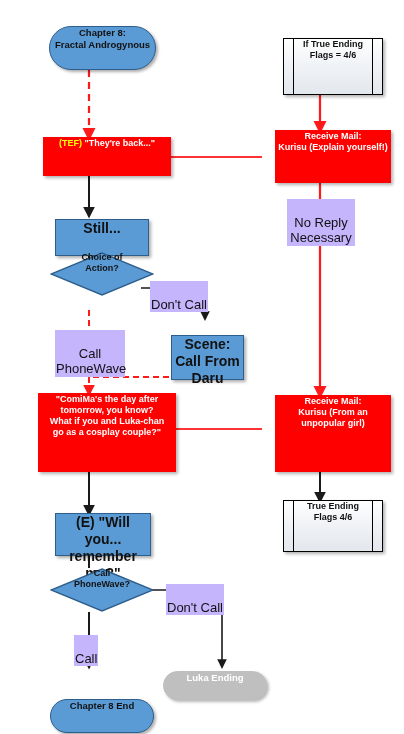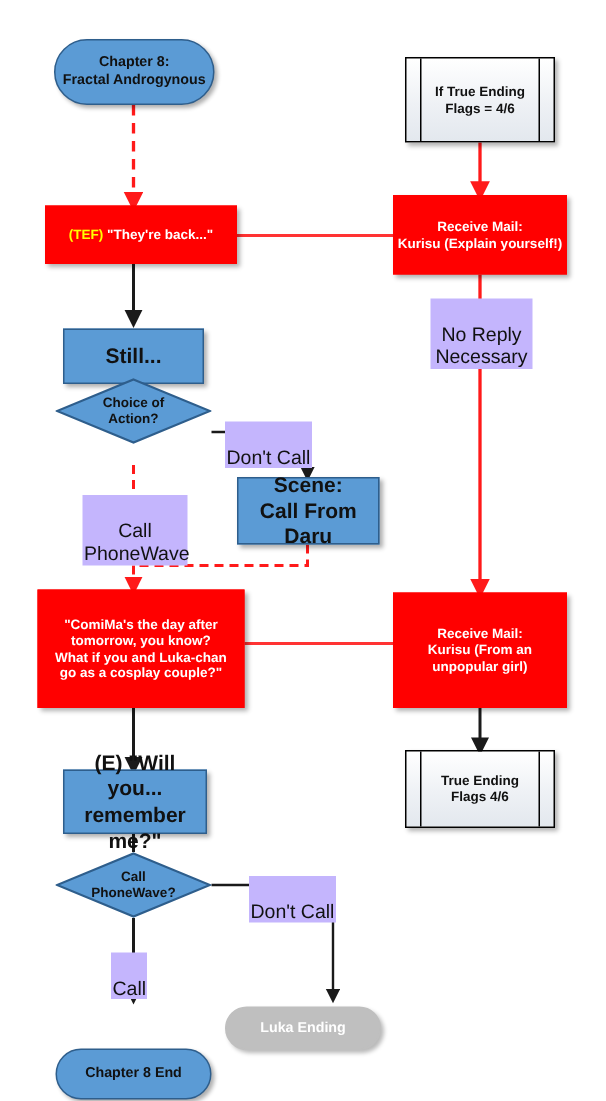--- a/index.html
+++ b/index.html
@@ -18,25 +18,26 @@
     left: 0; top: 0;
     width: 404px; height: 734px;
   }
   .svg-layer {
     position: absolute; left: 0; top: 0;
     width: 404px; height: 734px;
   }
   .node {
     position: absolute;
     display: flex;
-    align-items: center;
+    align-items: flex-start;
     justify-content: center;
     text-align: center;
     line-height: 1.22;
     white-space: pre-line;
+    margin-left: 13px;
   }
   .n-blue {
     background: #5B9BD5;
     border: 1px solid #2E5E8C;
     color: #111111;
     font-size: 14px;
     font-weight: 700;
     box-shadow: 2px 2px 3px rgba(0,0,0,0.32);
   }
   .n-red {
@@ -179,21 +180,21 @@
   </div>
 
   <div class="node n-diamond" style="left:37px; top:252px; width:104px; height:44px;">
     <svg class="diamond-shape" viewBox="0 0 104 44">
       <polygon points="52,1 103,22 52,43 1,22" fill="#5B9BD5" stroke="#2E5E8C" stroke-width="1.4"></polygon>
     </svg>
     <span class="diamond-label">Choice of
 Action?</span>
   </div>
 
-  <div class="node n-blue" style="left:158px; top:318px; width:95px; height:45px;">
+  <div class="node n-blue" style="left:158px; top:335px; width:73px; height:45px;">
     <span>Scene:
 Call From Daru</span>
   </div>
 
   <div class="node n-red" style="left:25px; top:393px; width:138px; height:79px;">
     <span>"ComiMa's the day after
 tomorrow, you know?
 What if you and Luka-chan
 go as a cosplay couple?"</span>
   </div>

